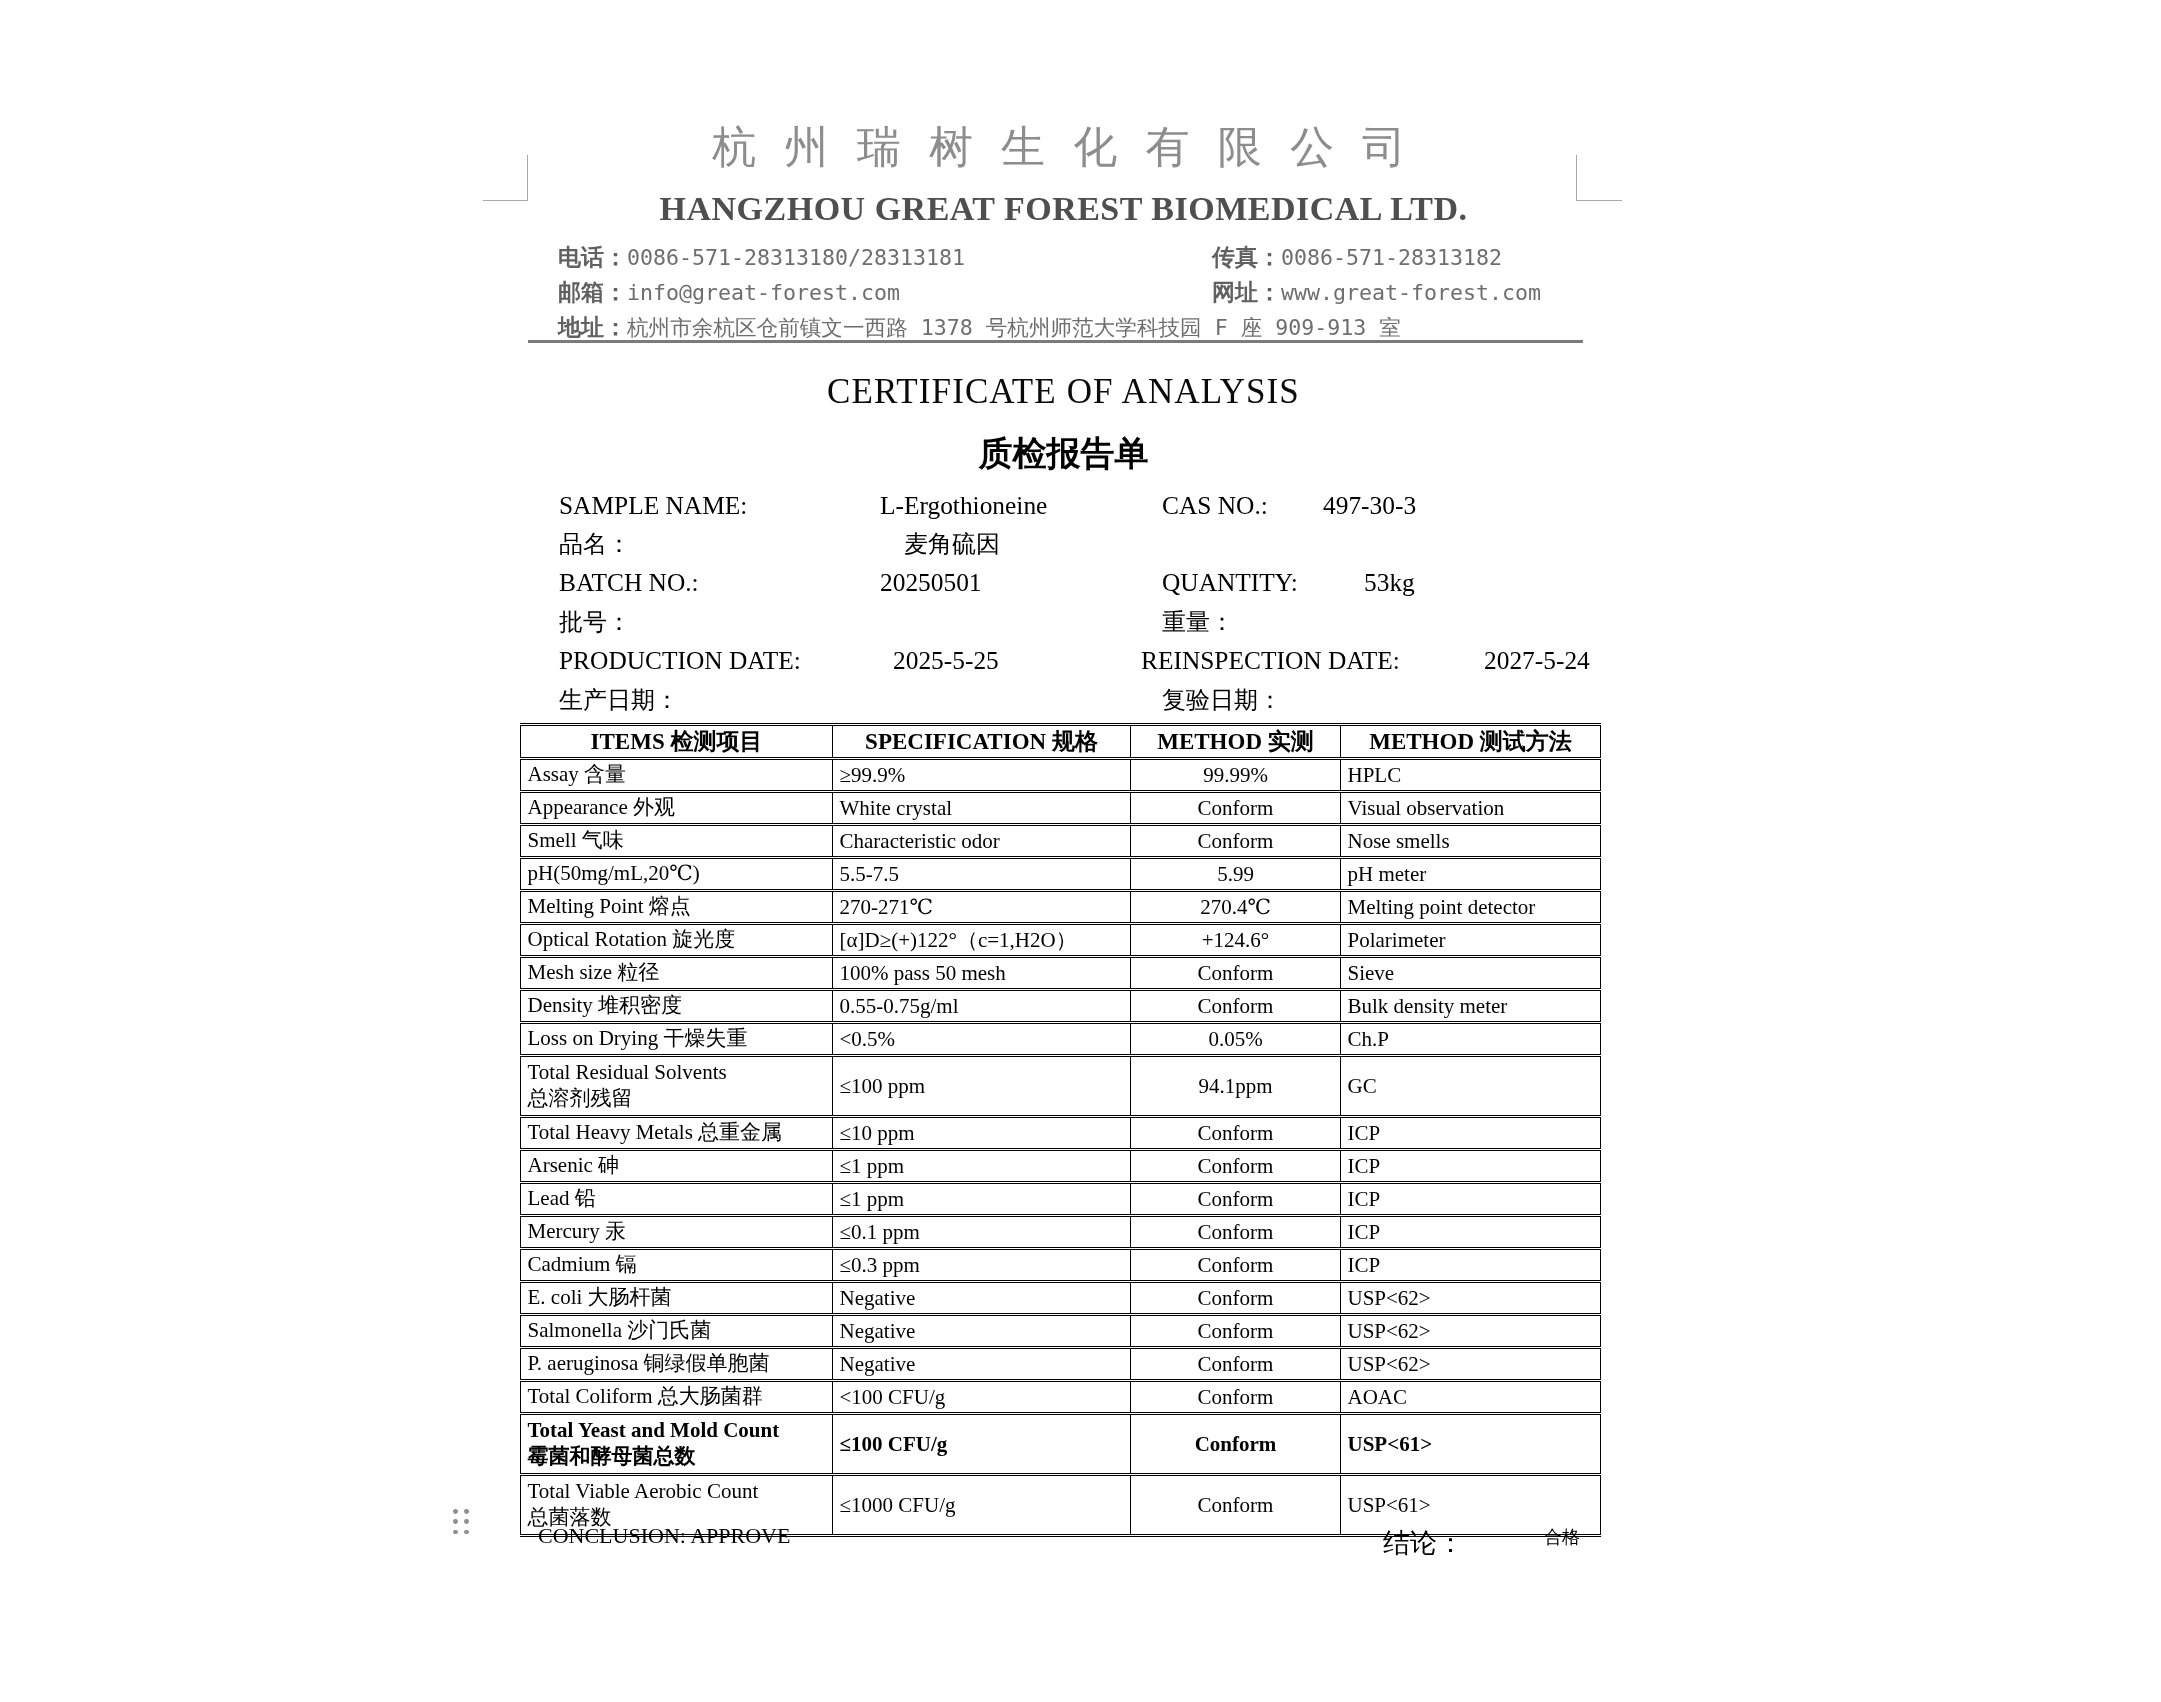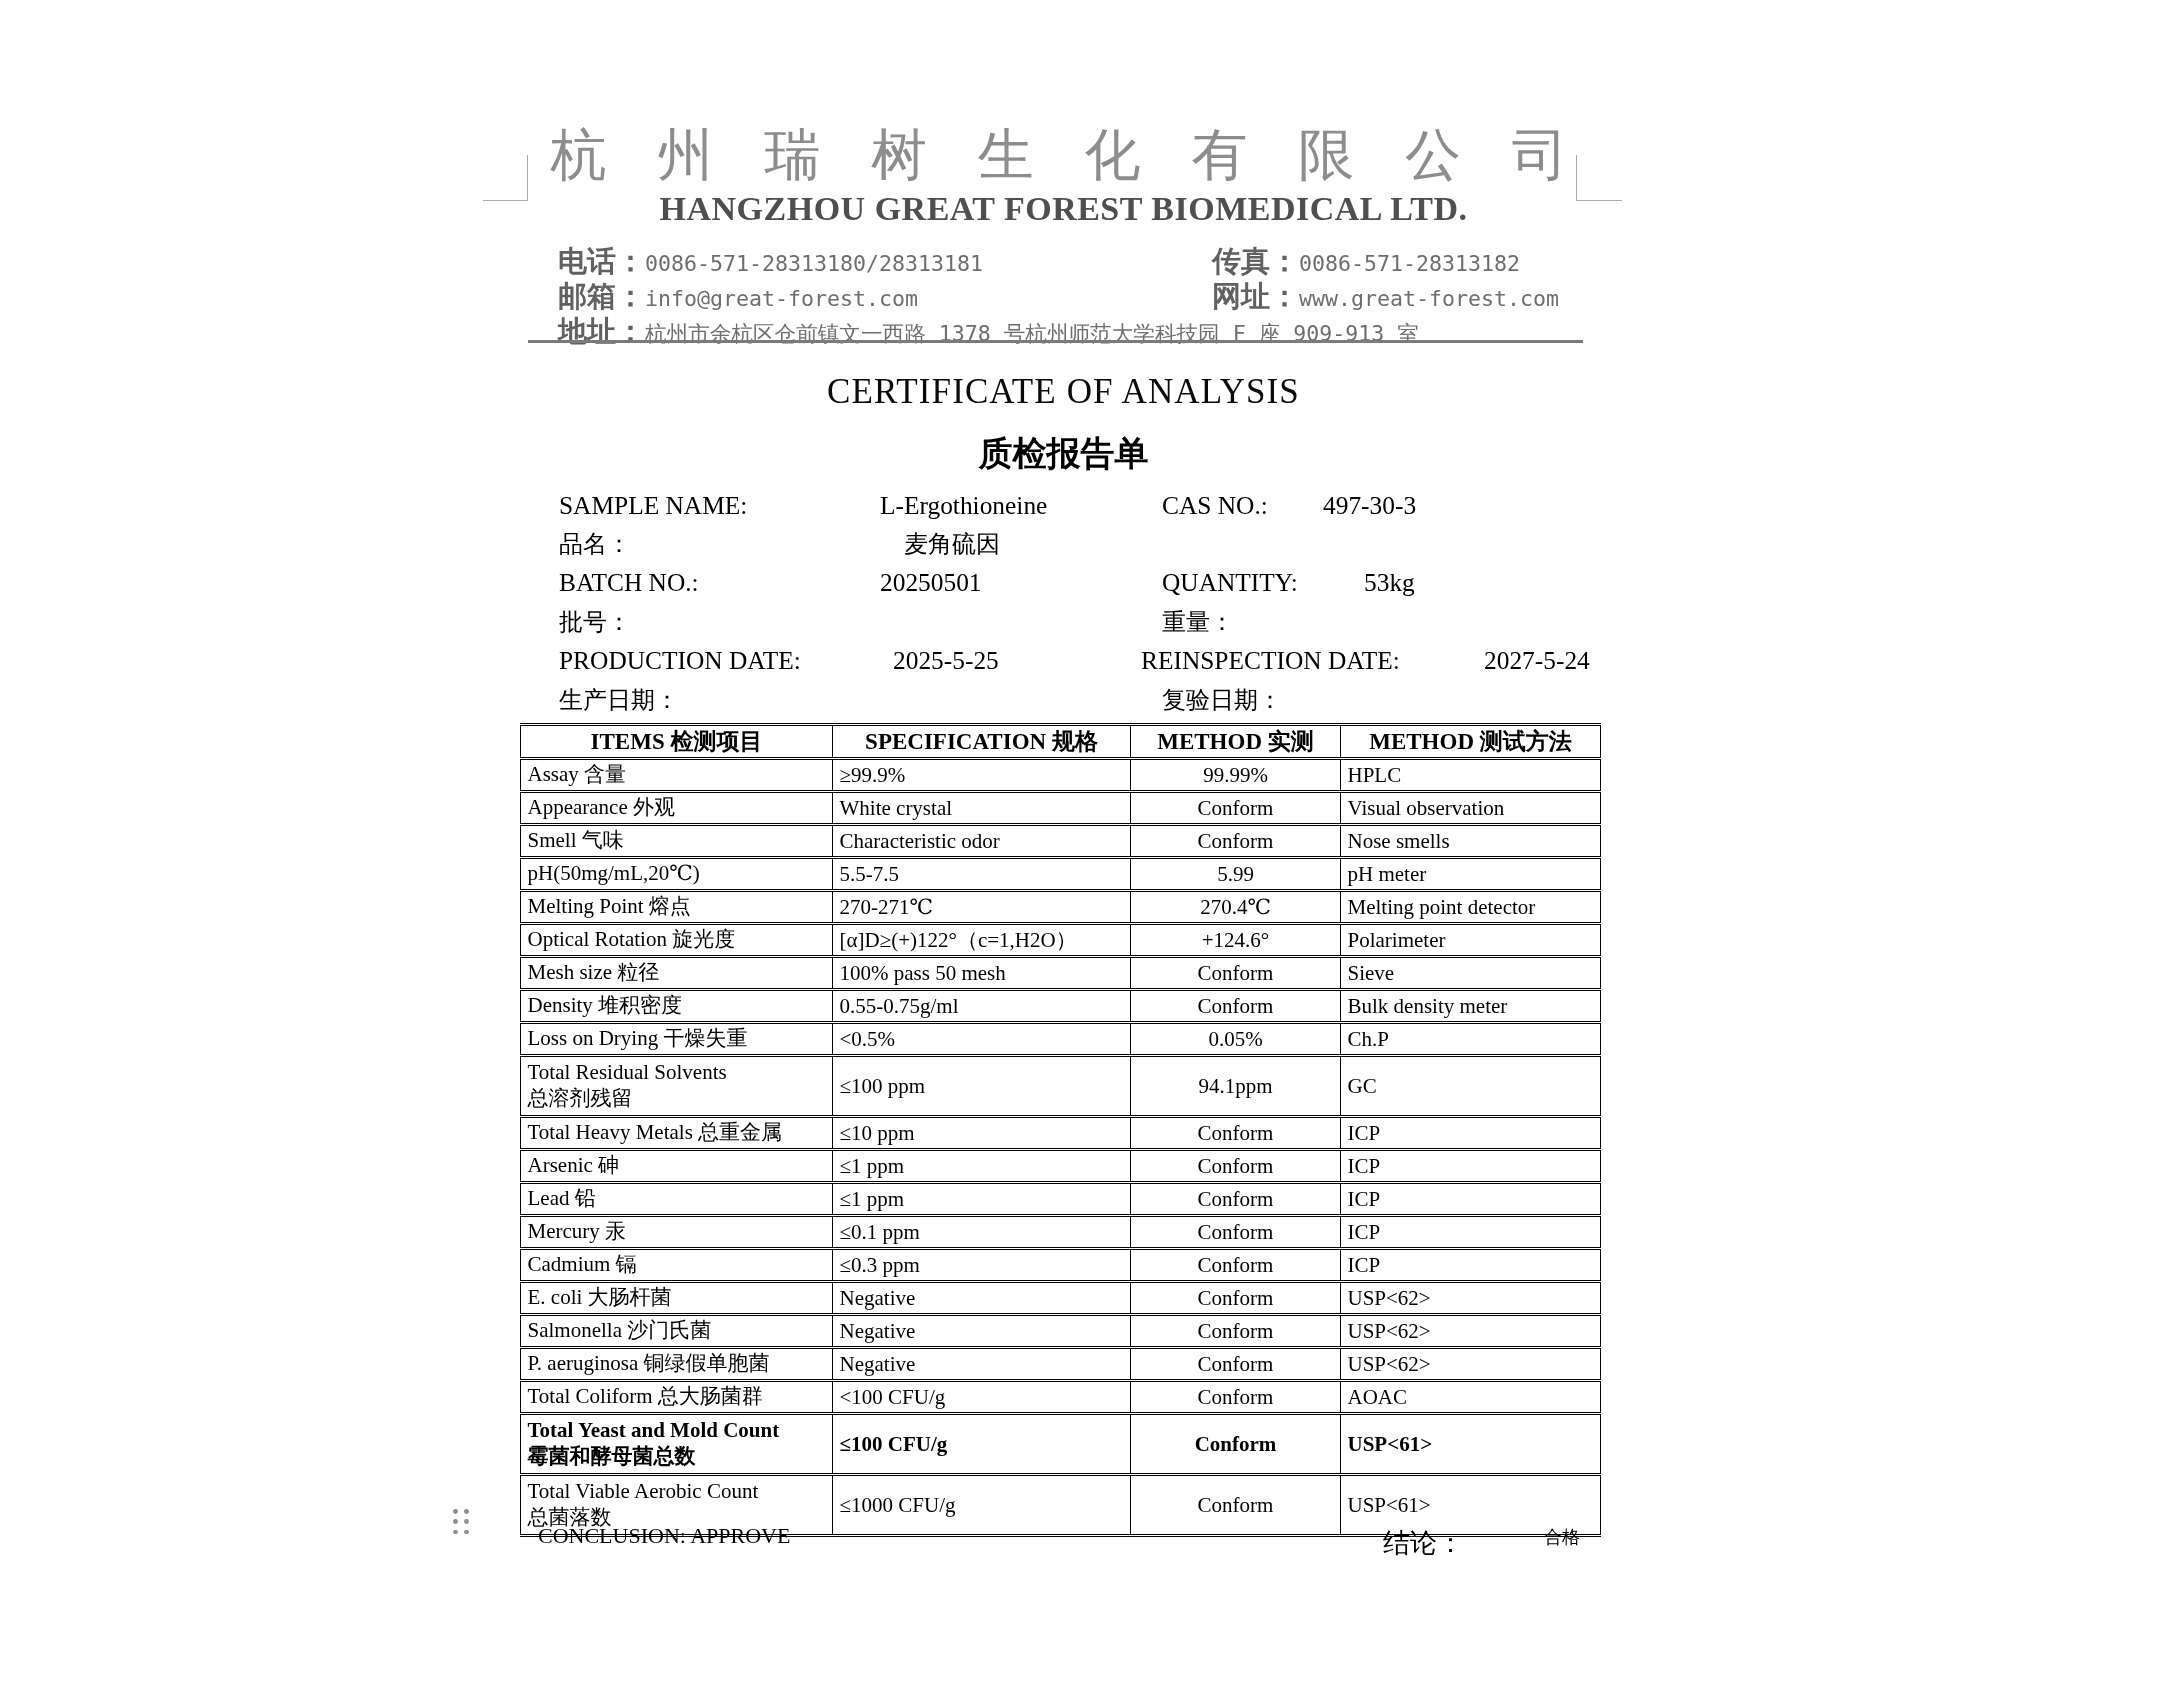--- a/index.html
+++ b/index.html
@@ -8,28 +8,28 @@
 
   
   .crop{position:absolute;}
   .crop-left{left:483px;top:155px;width:44px;height:45px;
              border-right:1.6px solid #a9a9a9;border-bottom:1.6px solid #a9a9a9;}
   .crop-right{left:1576px;top:155px;width:45px;height:45px;
               border-left:1.6px solid #a9a9a9;border-bottom:1.6px solid #a9a9a9;}
 
   
   .company-cn{position:absolute;left:519px;width:1089px;top:118px;text-align:center;
-              font-family:Liberation Mono, monospace;
-              font-size:56px;letter-spacing:8.6px;color:#8d8d8d;white-space:nowrap;}
+              font-family:Liberation Serif, serif;
+              font-size:44px;letter-spacing:8.6px;color:#8d8d8d;white-space:nowrap;}
   .company-en{position:absolute;left:519px;width:1089px;top:190px;text-align:center;
               font-weight:bold;font-size:34px;color:#4f4f4f;letter-spacing:0.5px;white-space:nowrap;}
 
   .contact-row{position:absolute;white-space:nowrap;}
   .c-label{font-family:"Liberation Sans","DejaVu Sans",sans-serif;
-           font-weight:bold;font-size:29px;color:#616161;}
+           font-weight:bold;font-size:23px;color:#616161;}
   .c-value{font-family:"DejaVu Sans Mono","Liberation Mono",monospace;
            font-size:21.6px;color:#6e6e6e;}
 
   .divider{position:absolute;left:528px;top:340px;width:1055px;height:2.7px;background:#7b7b7b;}
 
   
   .title-en{position:absolute;left:519px;width:1089px;top:372px;text-align:center;
             font-size:35px;letter-spacing:1.1px;color:#0a0a0a;white-space:nowrap;}
   .title-cn{position:absolute;left:519px;width:1089px;top:431px;text-align:center;
             font-weight:bold;font-size:34px;color:#000;white-space:nowrap;}

